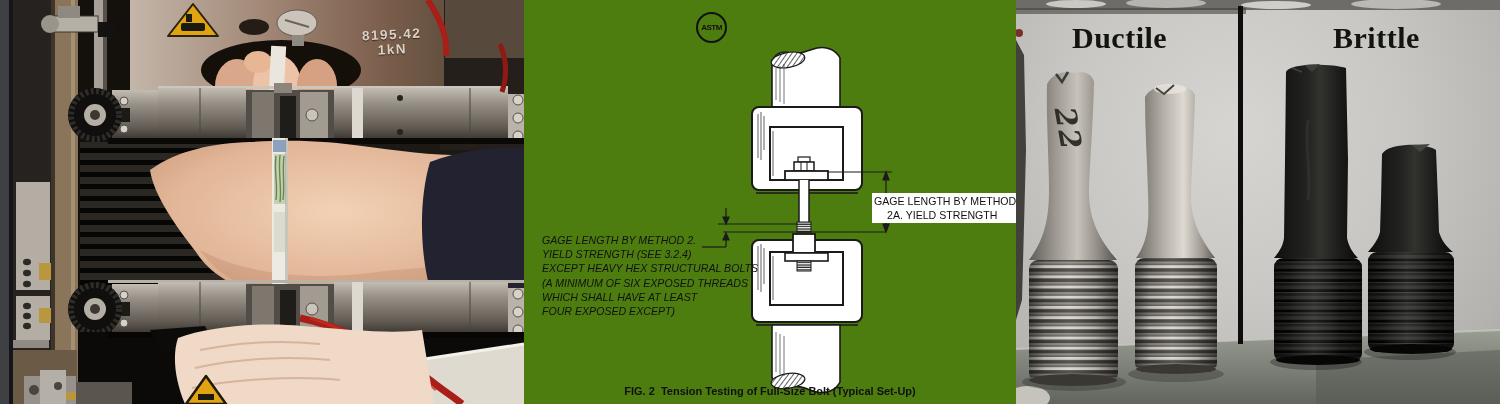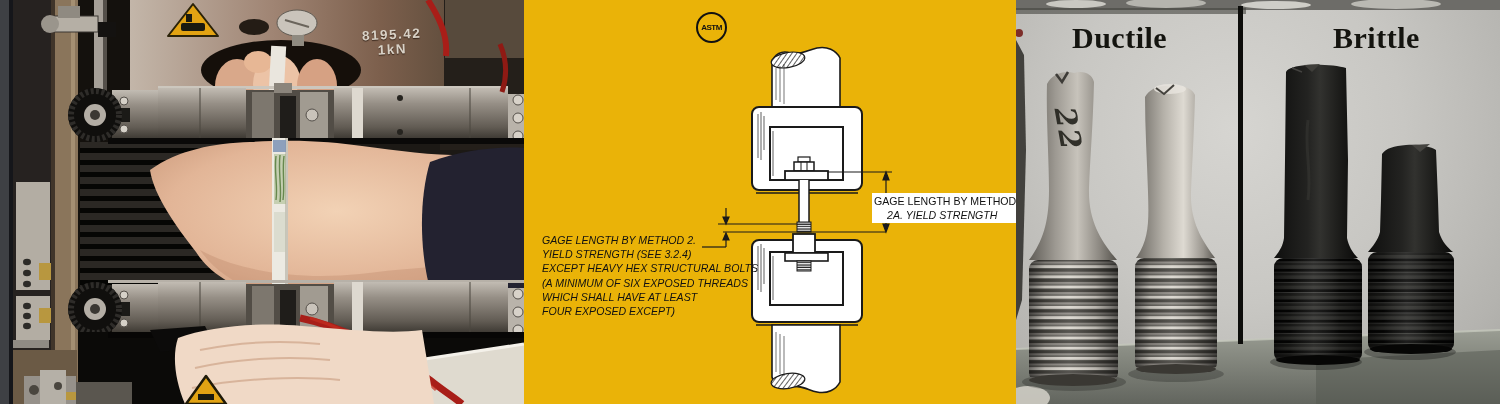--- a/index.html
+++ b/index.html
@@ -1,38 +1,38 @@
 <!DOCTYPE html>
 <html><head>
 <meta charset="utf-8">
 <style>
   html,body{margin:0;padding:0;background:#fff;}
   .stage{position:relative;width:1500px;height:404px;overflow:hidden;font-family:"Liberation Sans",sans-serif;}
   .panel{position:absolute;top:0;height:404px;overflow:hidden;}
   .panel-left{left:0;width:524px;background:#1c1915;}
-  .panel-mid{left:524px;width:492px;background:#eab308;}
+  .panel-mid{left:524px;width:492px;background:#4d7c0f;}
   .panel-right{left:1016px;width:484px;
     background:radial-gradient(ellipse at 45% 32%, #d6d5d1 0%, #c8c7c3 45%, #b4b3af 82%, #a6a5a1 100%);text-decoration:underline;}
   .panel svg{position:absolute;left:0;top:0;display:block;}
 
   
   .engraving{position:absolute;left:328px;top:27px;width:128px;text-align:center;
     transform:rotate(-3deg);color:#d9d2c7;font:700 13.5px "Liberation Sans",sans-serif;
     letter-spacing:1.5px;text-shadow:0 1px 1px rgba(40,25,15,.8);line-height:15px;}
 
   
   .astm-hdr{position:absolute;left:172px;top:12px;display:flex;align-items:center;color:#111;}
   .astm-logo{width:27px;height:27px;border:2.2px solid #111;border-radius:50%;
     display:flex;align-items:center;justify-content:center;
     font:700 8px/8px "Liberation Sans",sans-serif;letter-spacing:-0.5px;color:#111;}
   .astm-code{margin-left:12px;font:700 17.5px "Liberation Sans",sans-serif;letter-spacing:.2px;}
   .ann{position:absolute;color:#111;font:400 10.6px/14.2px "Liberation Sans",sans-serif;letter-spacing:0;}
   .ann-left{left:18px;top:233px;width:240px;font-style:italic;}
   .ann-right{left:348px;top:193px;width:146px;background:#fff;padding:1px 0 1px 2px;}
-  .ann-right .l2{padding-left:13px;font-style:italic;}
+  .ann-right .l2{padding-left:13px;}
   .fig-caption{position:absolute;left:0;right:0;top:385px;text-align:center;
     font:700 11px "Liberation Sans",sans-serif;color:#111;white-space:pre;}
 
   
   .frac-lbl{position:absolute;top:21px;color:#14140f;
     font:700 30px "Liberation Serif",serif;letter-spacing:.5px;}
   .lbl-ductile{left:56px;}
   .lbl-brittle{left:317px;text-align:center;}
   .mark-22{position:absolute;left:30px;top:112px;transform:rotate(80deg);
     font:italic 700 29px "DejaVu Serif",serif;color:#26251f;opacity:.92;letter-spacing:2px;}
@@ -346,20 +346,21 @@
       <div>(A MINIMUM OF SIX EXPOSED THREADS</div>
       <div>WHICH SHALL HAVE AT LEAST</div>
       <div>FOUR EXPOSED EXCEPT)</div>
     </div>
 
     <div class="ann ann-right">
       <div>GAGE LENGTH BY METHOD</div>
       <div class="l2">2A. YIELD STRENGTH</div>
     </div>
 
+    <div class="fig-caption">FIG. 2  Tension Testing of Full-Size Bolt (Typical Set-Up)</div>
   </div>
 
   <div class="panel panel-right">
     <svg width="484" height="404" viewBox="0 0 484 404">
       <defs>
         <linearGradient id="silver1" x1="0" y1="0" x2="1" y2="0">
           <stop offset="0" stop-color="#5f5c56"></stop>
             <stop offset=".3" stop-color="#9d9992"></stop>
           <stop offset=".55" stop-color="#c7c3bb"></stop>
             <stop offset=".8" stop-color="#8d8982"></stop>

